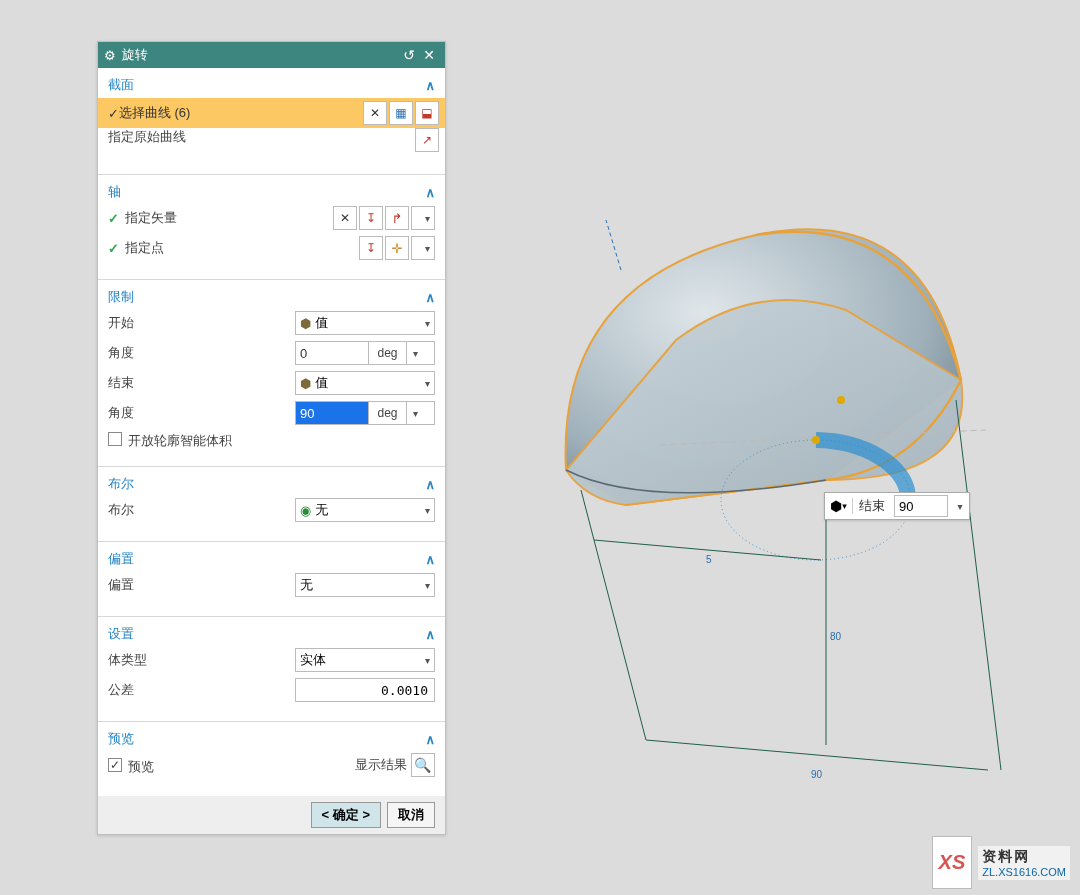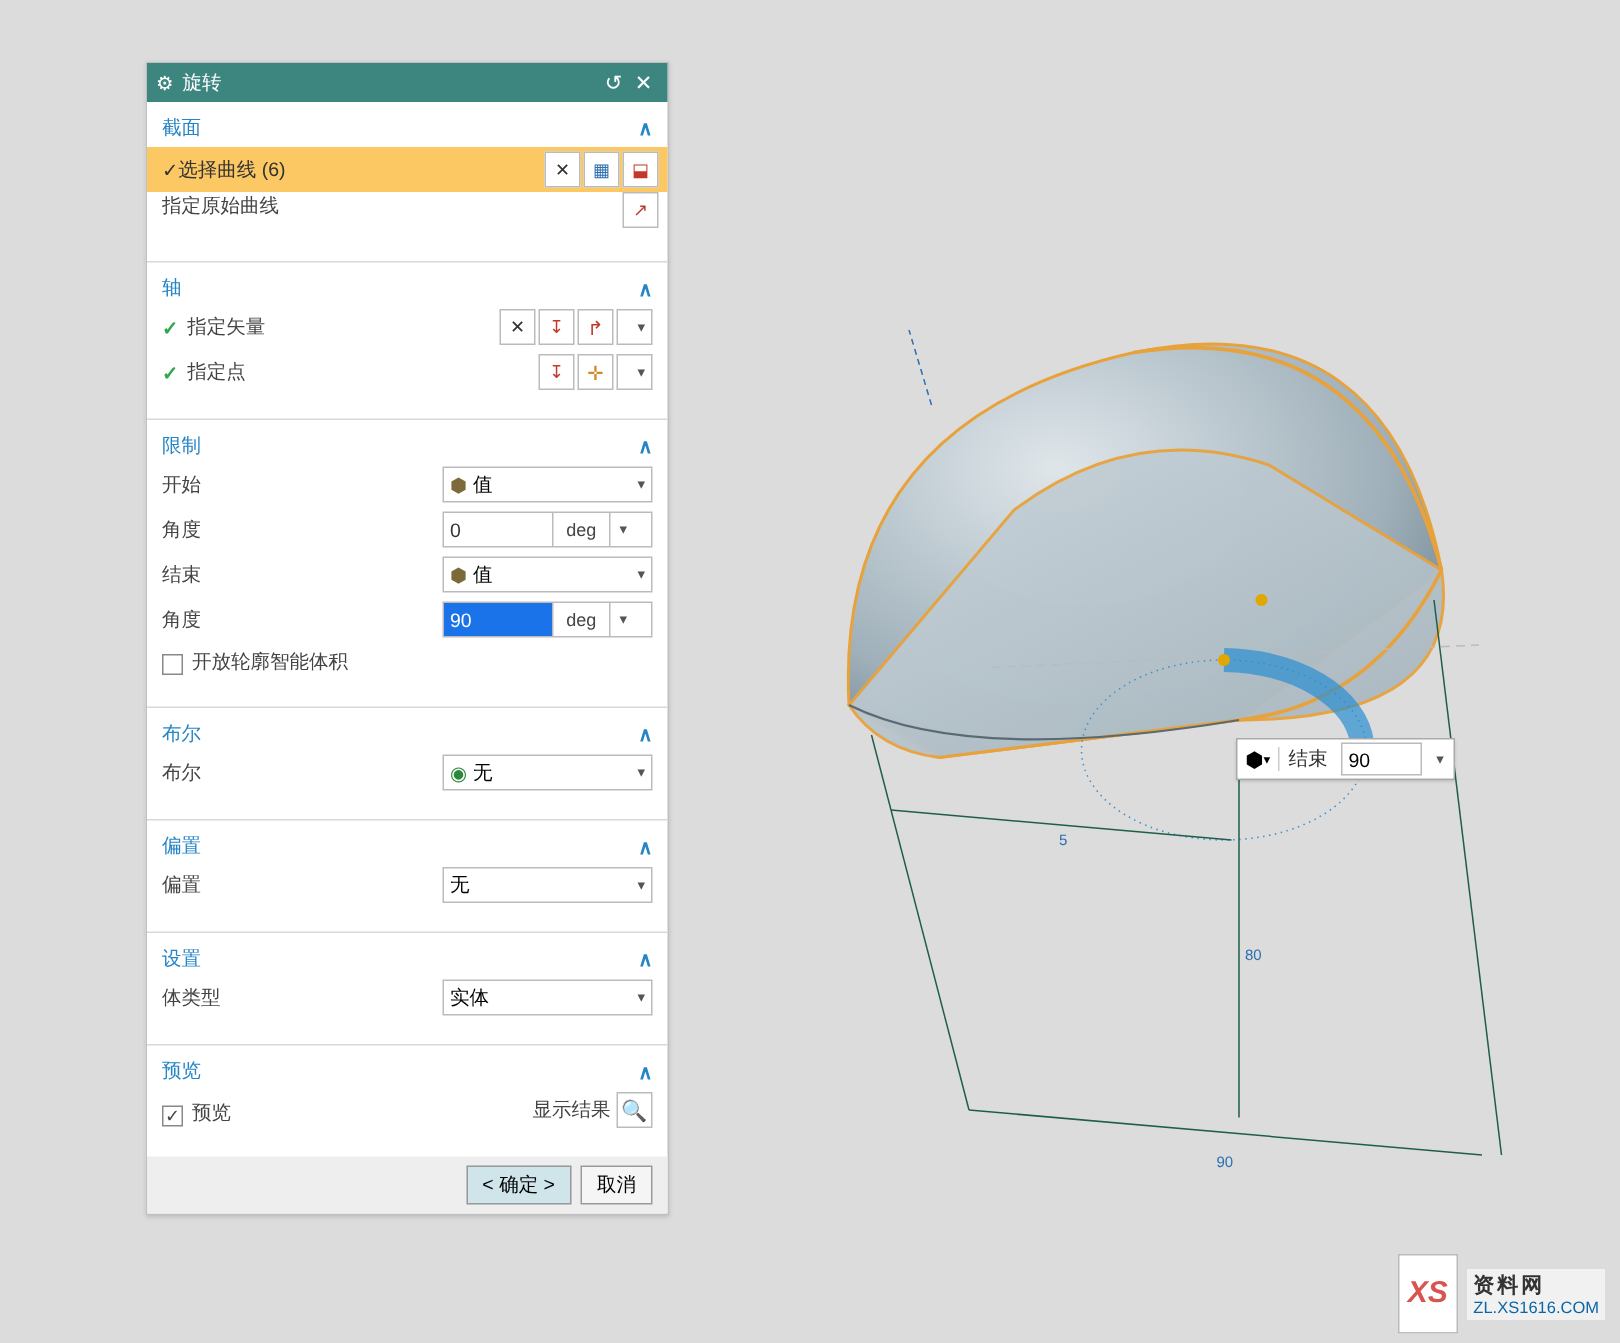--- a/index.html
+++ b/index.html
@@ -38,26 +38,26 @@
 .two-col { display: flex; align-items: center; height: 30px; }
 .two-col .lbl { width: 190px; font-size: 13px; color: #444; }
 .two-col .ctrl { flex: 1; display: flex; align-items: center; }
 
 .numbox { display: flex; border: 1px solid #bbb; height: 24px; width: 140px; }
 .numbox input { border: none; width: 72px; padding: 0 4px; font-size: 13px; color: #333; outline: none; }
 .numbox input.sel-blue { background: #1a73e8; color: #fff; }
 .numbox .unit { width: 38px; border-left: 1px solid #bbb; display: flex; align-items: center; justify-content: center; font-size: 12px; color: #444; }
 .numbox .dd { width: 18px; border-left: 1px solid #bbb; display: flex; align-items: center; justify-content: center; font-size: 10px; color: #555; cursor: pointer; }
 
-.chk { display: inline-flex; align-items: flex-end; font-size: 13px; color: #444; margin-top: 4px; }
+.chk { display: inline-flex; align-items: flex-start; font-size: 13px; color: #444; margin-top: 4px; }
 .chk .box { width: 14px; height: 14px; border: 1px solid #888; margin-right: 6px; display: inline-flex; align-items: center; justify-content: center; font-size: 12px; background:#fff; }
 .tol-input { width: 140px; height: 24px; border: 1px solid #bbb; font-size: 13px; padding: 0 6px; text-align: right; font-family: monospace; }
 
 .footer { background: #eee; padding: 6px 10px; display: flex; justify-content: flex-end; gap: 6px; }
-.btn { height: 26px; padding: 0 10px; border: 1px solid #999; background: #f5f5f5; font-size: 13px; cursor: pointer; display: inline-flex; align-items: center; }
+.btn { height: 26px; padding: 0 10px; border: 1px solid #999; background: #f5f5f5; font-size: 13px; cursor: pointer; display: inline-flex; align-items: center; font-weight: bold; }
 .btn.primary { background: #cfe5ea; }
 
 .viewport { position: absolute; left: 446px; top: 0; right: 0; bottom: 0; }
 .viewport svg { width: 100%; height: 100%; }
 
 .float-end { position: absolute; left: 824px; top: 492px; display: flex; align-items: center; background: #fff; border: 1px solid #aaa; height: 28px; box-shadow: 0 1px 2px rgba(0,0,0,0.15); }
 .float-end .icon { width: 28px; border-right: 1px solid #ccc; display:flex; align-items:center; justify-content:center; font-size:14px; }
 .float-end .txt { padding: 0 6px; font-size: 13px; color: #333; }
 .float-end input { width: 54px; border: 1px solid #bbb; height: 22px; font-size: 13px; padding: 0 4px; margin: 0 3px; }
 .float-end .dd2 { width: 18px; text-align:center; font-size:10px; color:#555; cursor:pointer; }
@@ -227,20 +227,26 @@
       <span class="spacer"></span>
         <span class="caret">∧</span>
     </div>
     <div class="two-col">
       <div class="lbl">体类型</div>
       <div class="ctrl">
           <div class="sel wide">
             <span>实体</span>
             <span class="caret-d">▾</span>
           </div>
+        </div>
+    </div>
+    <div class="two-col">
+      <div class="lbl">公差</div>
+      <div class="ctrl">
+          <input class="tol-input" value="0.0010" style="">
         </div>
     </div>
   </div>
 
   <div class="section" style="border-bottom:none;">
     <div class="section-head">
       <span>预览</span>
       <span class="spacer"></span>
         <span class="caret">∧</span>
     </div>

